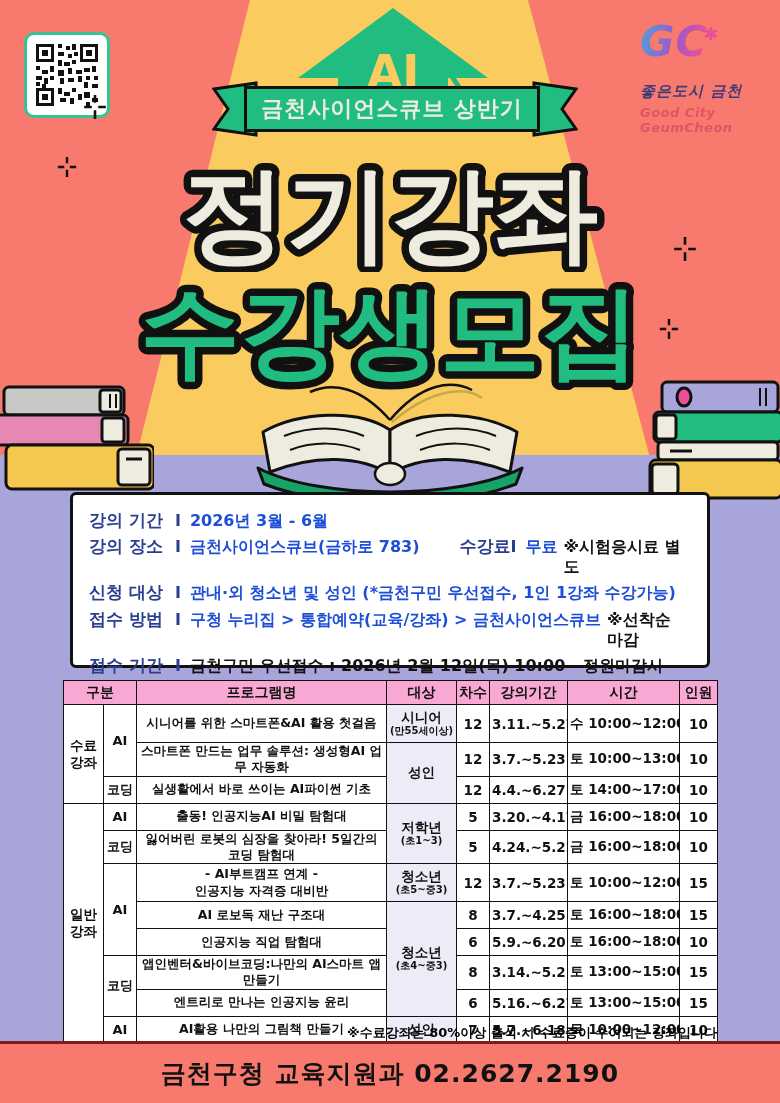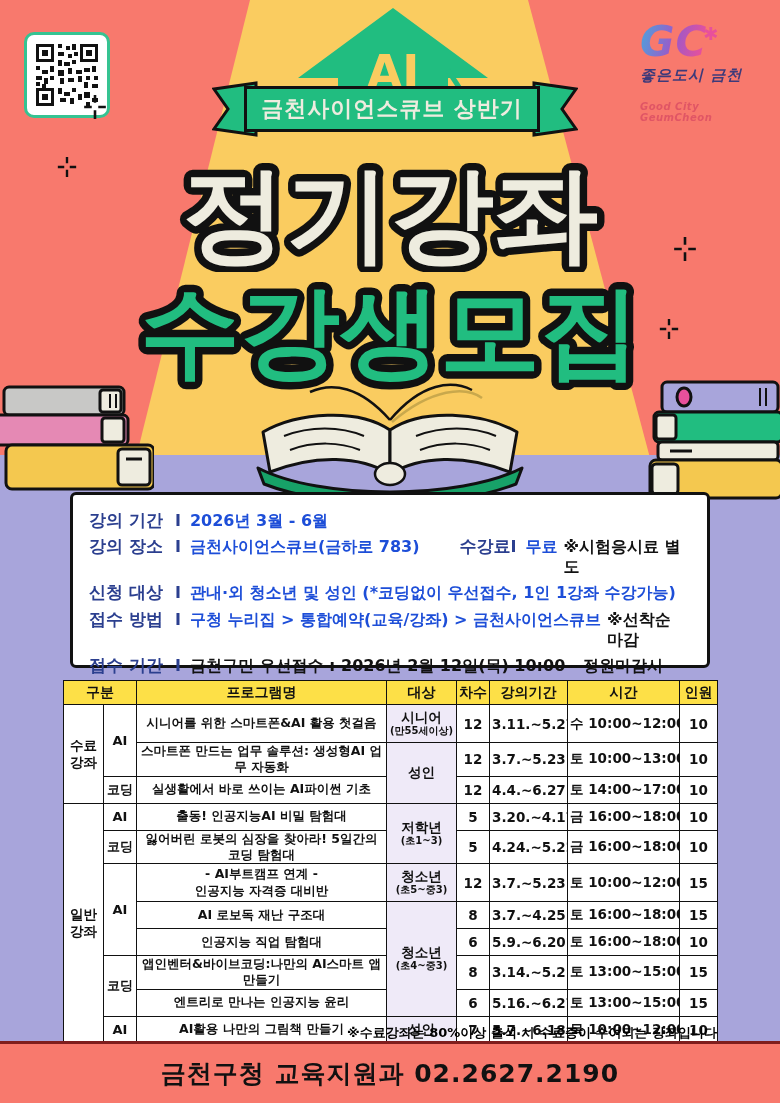--- a/index.html
+++ b/index.html
@@ -31,22 +31,22 @@
   .logo-gc{
     font-size:42px; font-weight:bold; letter-spacing:1px; line-height:44px;
     background:linear-gradient(105deg,#4FA0DC 5%,#9C59C8 50%,#E8509B 90%);
     -webkit-background-clip:text; background-clip:text; color:transparent;
     position:relative; display:inline-block;
   }
   .logo-star{
     position:absolute; right:-12px; top:-8px; font-size:18px; color:#E8509B;
     -webkit-background-clip:initial; background:none; -webkit-text-fill-color:#E8509B;
   }
-  .logo-kr{font-size:15px; font-weight:bold; color:#3E3A7A; letter-spacing:1px; margin-top:2px;}
-  .logo-en{font-size:10px; font-weight:bold; color:#E05565; letter-spacing:.5px; margin-top:16px;}
+  .logo-kr{font-size:15px; font-weight:bold; color:#3E3A7A; letter-spacing:1px; margin-top:18px;}
+  .logo-en{font-size:13px; font-weight:bold; color:#E05565; letter-spacing:.5px; margin-top:4px;}
   
   .cap{position:absolute; left:298px; top:6px;}
   
   .ribbon-band{
     position:absolute; left:244px; top:86px; width:290px; height:40px;
     background:#21BD80; border:3px solid #111;
     display:flex; align-items:center; justify-content:center;
   }
   .ribbon-band .ribbon-text{font-size:22px; font-weight:bold; color:#EEECDF; letter-spacing:1px;}
   .tail{position:absolute; top:81px;}
@@ -74,21 +74,21 @@
   .info-lines div{color:#111; font-weight:bold; white-space:nowrap;}
   
   .course-table{
     position:absolute; left:63px; top:680px; border-collapse:collapse;
     table-layout:fixed; width:654px; background:#fff;
   }
   .course-table td,.course-table th{
     border:1.6px solid #111; text-align:center; vertical-align:middle;
     font-weight:bold; color:#111; padding:0 2px; overflow:hidden;
   }
-  .course-table th{background:#fde047; font-size:14px; height:23px;}
+  .course-table th{background:#f9a8d4; font-size:14px; height:23px;}
   td.cat{font-size:13.5px; white-space:pre-line; line-height:1.25;}
   td.sub{font-size:13px;}
   td.program{font-size:12.5px; white-space:pre-line; line-height:1.3;}
   td.target{background:#EFEAF8;}
   .target-name{font-size:13.5px; display:block; line-height:1.1;}
   .target-sub{font-size:10px; display:block; line-height:1.2;}
   td.num{font-size:13.5px;}
   td.period{font-size:13.5px;}
   td.time{font-size:13.5px; white-space:nowrap;}
   tr.h-lg{height:38px;} tr.h-md{height:27px;}
@@ -269,21 +269,21 @@
       <span class="info-inline2">
         <span class="info-label" style="min-width:0;">수강료</span>
         <span class="info-sep">I</span>
         <span class="info-value">무료</span>
         <span class="info-note">※시험응시료 별도</span>
       </span>
     </div>
     <div class="info-row">
       <span class="info-label">신청 대상</span>
       <span class="info-sep">I</span>
-      <span class="info-value">관내·외 청소년 및 성인 (*코딩없이 우선접수, 1인 1강좌 수강가능)</span>
+      <span class="info-value">관내·외 청소년 및 성인 (*금천구민 우선접수, 1인 1강좌 수강가능)</span>
     </div>
     <div class="info-row">
       <span class="info-label">접수 방법</span>
       <span class="info-sep">I</span>
       <span class="info-value">구청 누리집 &gt; 통합예약(교육/강좌) &gt; 금천사이언스큐브</span>
       <span class="info-note">※선착순 마감</span>
     </div>
     <div class="info-row">
       <span class="info-label">접수 기간</span>
       <span class="info-sep">I</span>

